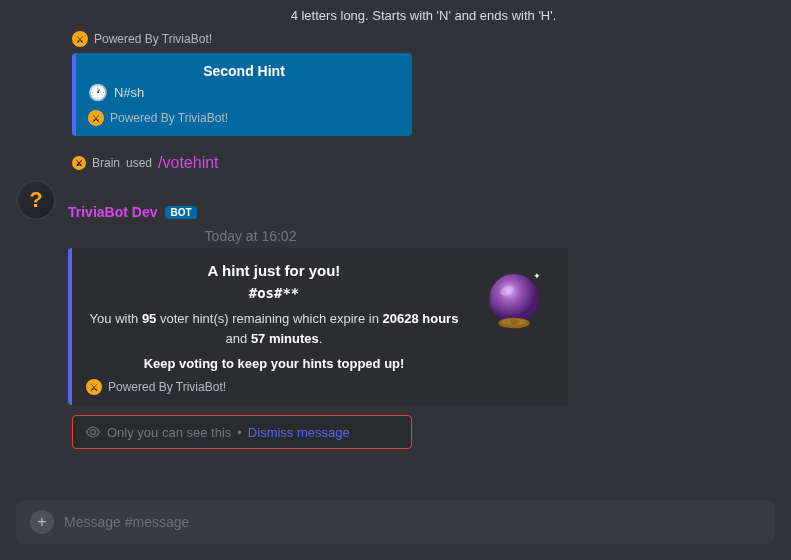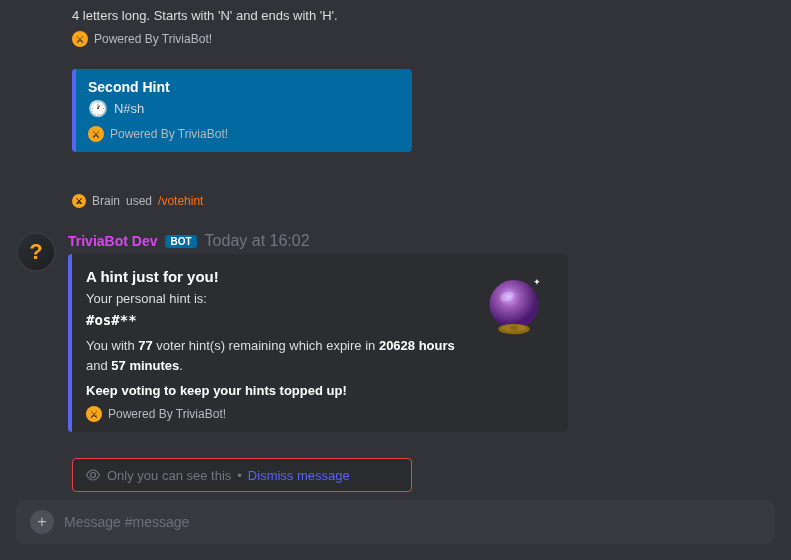--- a/index.html
+++ b/index.html
@@ -13,21 +13,22 @@
       display: flex;
       flex-direction: column;
     }
 
     .chat-area {
       flex: 1;
       overflow: hidden;
       padding: 8px 16px;
       display: flex;
       flex-direction: column;
-      gap: 20px;
+      gap: 4px;
+      text-align: center;
     }
 
     
     .embed-card {
       background: #0369a1;
       border-left: 4px solid #5865f2;
       border-radius: 4px;
       padding: 10px 12px;
       max-width: 340px;
       margin-left: 56px;
@@ -88,22 +89,22 @@
       display: inline-flex;
       align-items: center;
       justify-content: center;
       font-size: 8px;
       font-weight: bold;
       color: #000;
       flex-shrink: 0;
     }
 
     .command-name {
-      color: #f97316;
-      font-size: 12px;
+      color: #d946ef;
+      font-size: 16px;
     }
 
     .message-row {
       display: flex;
       align-items: flex-start;
       gap: 12px;
     }
 
     
     .qmark-avatar {
@@ -147,22 +148,23 @@
       background: #0369a1;
       color: #fff;
       font-size: 10px;
       font-weight: 700;
       padding: 1px 5px;
       border-radius: 3px;
       text-transform: uppercase;
     }
 
     .timestamp {
-      font-size: 16px;
+      font-size: 14px;
       color: #72767d;
+      margin-top: 48px;
     }
 
     
     .hint-embed {
       background: #2b2d31;
       border-left: 4px solid #5865f2;
       border-radius: 4px;
       padding: 14px 14px 10px 14px;
       max-width: 500px;
       position: relative;
@@ -346,24 +348,23 @@
       <div class="message-header">
         <span class="username">TriviaBot Dev</span>
         <span class="bot-badge">BOT</span>
         <span class="timestamp">Today at 16:02</span>
       </div>
 
       <div class="hint-embed">
         <div class="hint-embed-inner">
           <div class="hint-embed-text">
             <div class="hint-title">A hint just for you!</div>
-            <div class="hint-subtitle">Your personal hint is:</div>
             <div class="hint-code">#os#**</div>
             <div class="hint-body">
-              <span>You with </span><strong>77</strong><span> voter hint(s) remaining which expire in </span><strong>20628 hours</strong><span> and </span><strong>57 minutes</strong><span>.</span>
+              <span>You with </span><strong>95</strong><span> voter hint(s) remaining which expire in </span><strong>20628 hours</strong><span> and </span><strong>57 minutes</strong><span>.</span>
             </div>
             <div class="hint-cta">Keep voting to keep your hints topped up!</div>
             <div class="embed-footer">
               <div class="trivia-icon">⚔</div>
               <span>Powered By TriviaBot!</span>
             </div>
           </div>
 
           <div class="crystal-ball">
             <svg class="crystal-ball-svg" viewBox="0 0 80 80" xmlns="http://www.w3.org/2000/svg">

